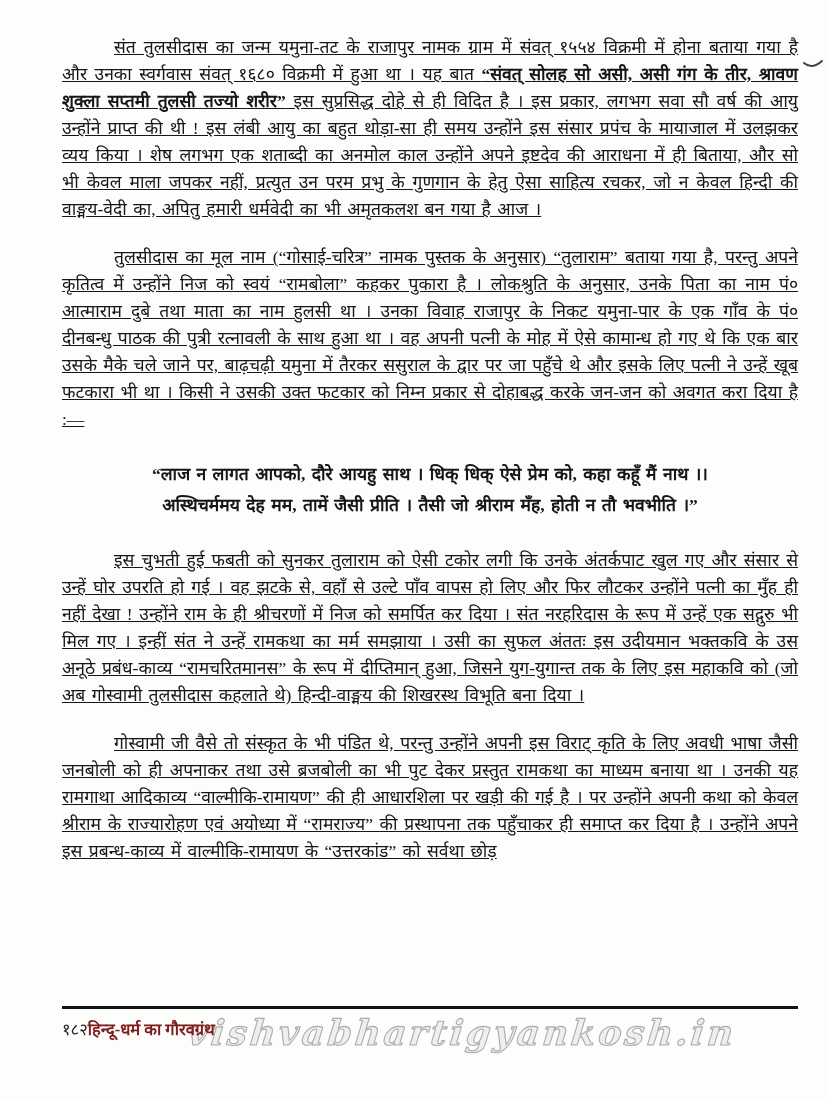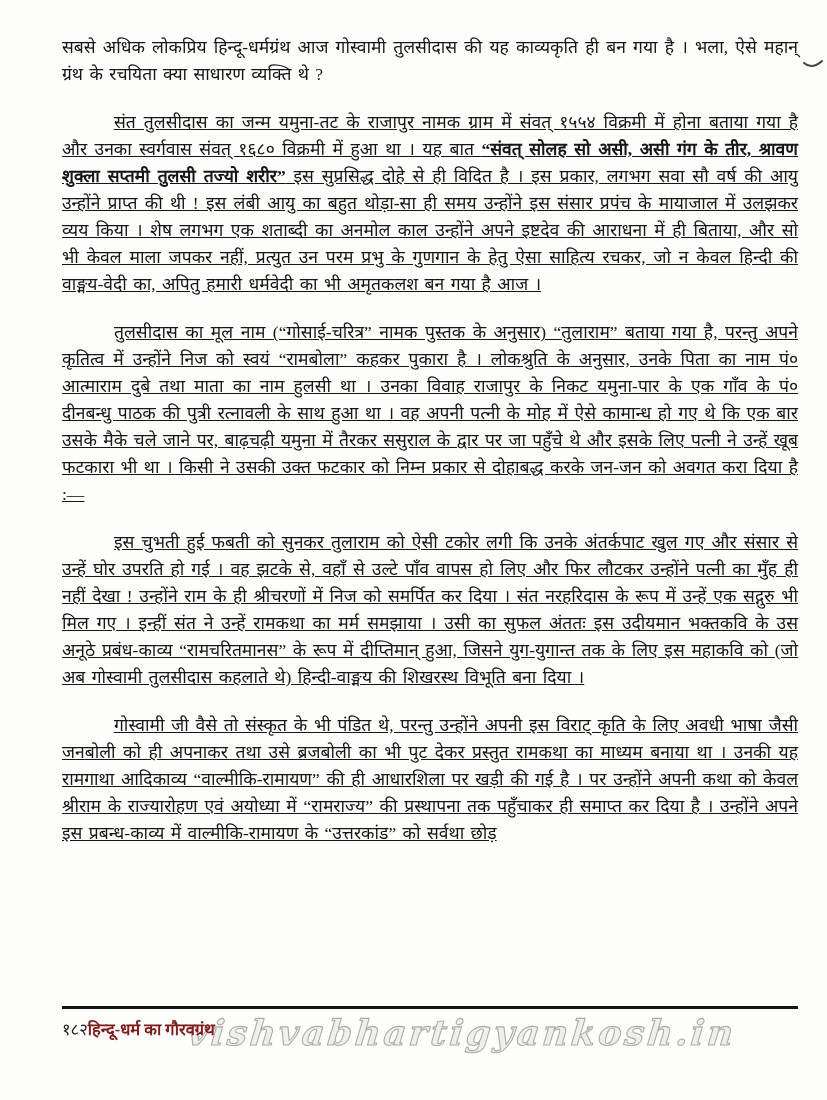--- a/index.html
+++ b/index.html
@@ -99,23 +99,26 @@
 
 <div class="page">
 
   <span class="scan-mark">
     <svg width="22" height="16" viewBox="0 0 22 16">
       <path d="M2,7 Q10,14 20,5" stroke="#444" stroke-width="2" fill="none" stroke-linecap="round"></path>
     </svg>
   </span>
 
   <main class="text-block">
-      <p class="para"><span>सबसे अधिक लोकप्रिय हिन्दू-धर्मग्रंथ आज गोस्वामी तुलसीदास की यह काव्यकृति ही बन गया है । भला, ऐसे महान् ग्रंथ के रचयिता क्या साधारण व्यक्ति थे ?</span></p>
       <p class="para indent"><span>संत तुलसीदास का जन्म यमुना-तट के राजापुर नामक ग्राम में संवत् १५५४ विक्रमी में होना बताया गया है और उनका स्वर्गवास संवत् १६८० विक्रमी में हुआ था । यह बात </span><span class="bold">“संवत् सोलह सो असी, असी गंग के तीर, श्रावण शुक्ला सप्तमी तुलसी तज्यो शरीर”</span><span> इस सुप्रसिद्ध दोहे से ही विदित है । इस प्रकार, लगभग सवा सौ वर्ष की आयु उन्होंने प्राप्त की थी ! इस लंबी आयु का बहुत थोड़ा-सा ही समय उन्होंने इस संसार प्रपंच के मायाजाल में उलझकर व्यय किया । शेष लगभग एक शताब्दी का अनमोल काल उन्होंने अपने इष्टदेव की आराधना में ही बिताया, और सो भी केवल माला जपकर नहीं, प्रत्युत उन परम प्रभु के गुणगान के हेतु ऐसा साहित्य रचकर, जो न केवल हिन्दी की वाङ्मय-वेदी का, अपितु हमारी धर्मवेदी का भी अमृतकलश बन गया है आज ।</span></p>
       <p class="para indent"><span>तुलसीदास का मूल नाम (“गोसाई-चरित्र” नामक पुस्तक के अनुसार) “तुलाराम” बताया गया है, परन्तु अपने कृतित्व में उन्होंने निज को स्वयं “रामबोला” कहकर पुकारा है । लोकश्रुति के अनुसार, उनके पिता का नाम पं० आत्माराम दुबे तथा माता का नाम हुलसी था । उनका विवाह राजापुर के निकट यमुना-पार के एक गाँव के पं० दीनबन्धु पाठक की पुत्री रत्नावली के साथ हुआ था । वह अपनी पत्नी के मोह में ऐसे कामान्ध हो गए थे कि एक बार उसके मैके चले जाने पर, बाढ़चढ़ी यमुना में तैरकर ससुराल के द्वार पर जा पहुँचे थे और इसके लिए पत्नी ने उन्हें खूब फटकारा भी था । किसी ने उसकी उक्त फटकार को निम्न प्रकार से दोहाबद्ध करके जन-जन को अवगत करा दिया है :—</span></p>
+      <div class="verse">
+        <div class="verse-line">“लाज न लागत आपको, दौरे आयहु साथ । धिक् धिक् ऐसे प्रेम को, कहा कहूँ मैं नाथ ।।</div>
+        <div class="verse-line">अस्थिचर्ममय देह मम, तामें जैसी प्रीति । तैसी जो श्रीराम मँह, होती न तौ भवभीति ।”</div>
+      </div>
       <p class="para indent"><span>इस चुभती हुई फबती को सुनकर तुलाराम को ऐसी टकोर लगी कि उनके अंतर्कपाट खुल गए और संसार से उन्हें घोर उपरति हो गई । वह झटके से, वहाँ से उल्टे पाँव वापस हो लिए और फिर लौटकर उन्होंने पत्नी का मुँह ही नहीं देखा ! उन्होंने राम के ही श्रीचरणों में निज को समर्पित कर दिया । संत नरहरिदास के रूप में उन्हें एक सद्गुरु भी मिल गए । इन्हीं संत ने उन्हें रामकथा का मर्म समझाया । उसी का सुफल अंततः इस उदीयमान भक्तकवि के उस अनूठे प्रबंध-काव्य “रामचरितमानस” के रूप में दीप्तिमान् हुआ, जिसने युग-युगान्त तक के लिए इस महाकवि को (जो अब गोस्वामी तुलसीदास कहलाते थे) हिन्दी-वाङ्मय की शिखरस्थ विभूति बना दिया ।</span></p>
       <p class="para indent"><span>गोस्वामी जी वैसे तो संस्कृत के भी पंडित थे, परन्तु उन्होंने अपनी इस विराट् कृति के लिए अवधी भाषा जैसी जनबोली को ही अपनाकर तथा उसे ब्रजबोली का भी पुट देकर प्रस्तुत रामकथा का माध्यम बनाया था । उनकी यह रामगाथा आदिकाव्य “वाल्मीकि-रामायण” की ही आधारशिला पर खड़ी की गई है । पर उन्होंने अपनी कथा को केवल श्रीराम के राज्यारोहण एवं अयोध्या में “रामराज्य” की प्रस्थापना तक पहुँचाकर ही समाप्त कर दिया है । उन्होंने अपने इस प्रबन्ध-काव्य में वाल्मीकि-रामायण के “उत्तरकांड” को सर्वथा छोड़</span></p>
     </main>
 
   <div class="footer-rule"></div>
 
   <div class="watermark">vishvabhartigyankosh.in</div>
 
   <footer class="footer">
     <span class="pageno">१८२</span>

